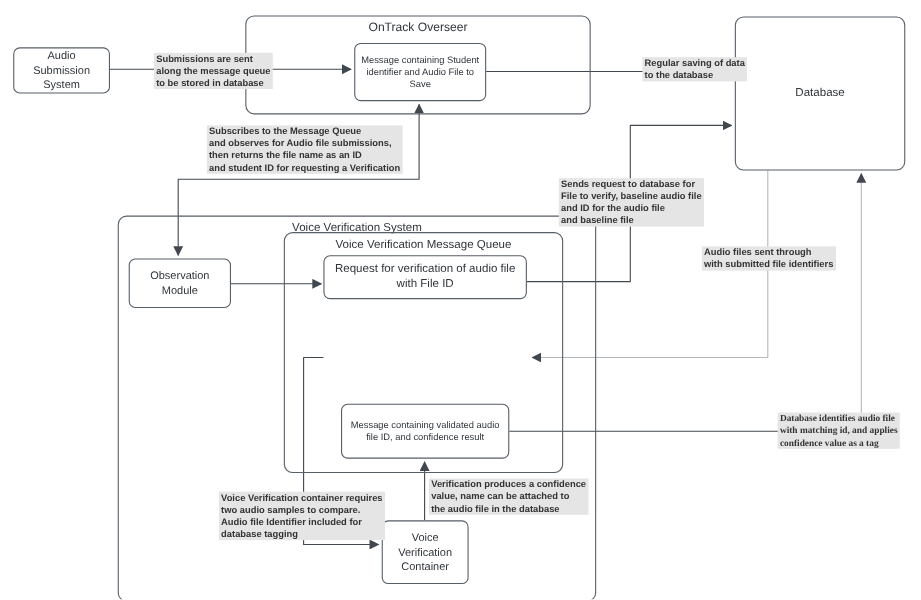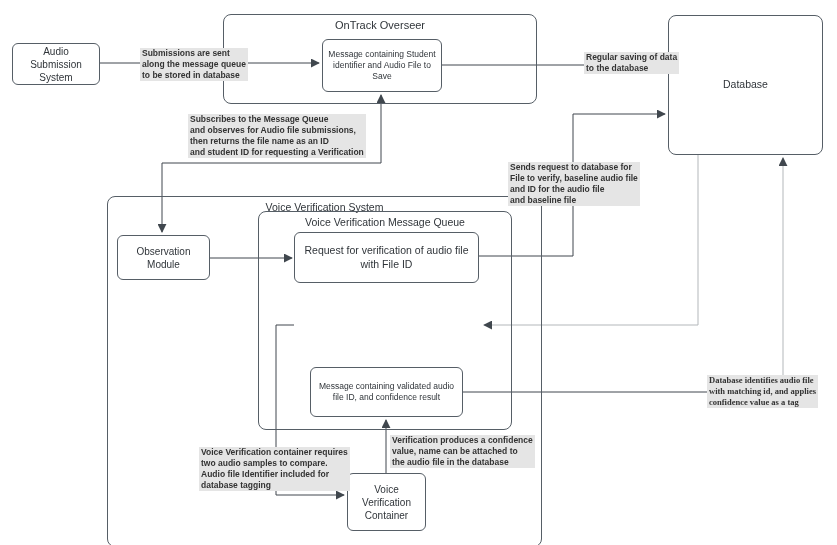--- a/index.html
+++ b/index.html
@@ -88,21 +88,21 @@
 
   <div class="node fs105" style="left:668px;top:15px;width:155px;height:140px;border-radius:8px;">
     <span>Database</span>
   </div>
 
   <div class="node fs10" style="left:117px;top:235px;width:93px;height:45px;">
     <span>Observation
 Module</span>
   </div>
 
-  <div class="node fs105" style="left:294px;top:232px;width:185px;height:51px;">
+  <div class="node fs105" style="left:294px;top:232px;width:185px;height:40px;">
     <span>Request for verification of audio file
 with File ID</span>
   </div>
 
 
   <div class="node fs85" style="left:310px;top:367px;width:153px;height:50px;">
     <span>Message containing validated audio
 file ID, and confidence result</span>
   </div>
 
@@ -122,20 +122,22 @@
 and student ID for requesting a Verification</div>
 
   <div class="elabel" style="left:553px;top:52px;margin-left:31px;">Regular saving of data
 to the database</div>
 
   <div class="elabel" style="left:508px;top:130px;margin-top:32px;">Sends request to database for
 File to verify, baseline audio file
 and ID for the audio file
 and baseline file</div>
 
+  <div class="elabel" style="left:638px;top:224px;">Audio files sent through
+with submitted file identifiers</div>
 
   <div class="elabel" style="left:707px;top:375px;font-family:Liberation Serif, serif;">Database identifies audio file
 with matching id, and applies
 confidence value as a tag</div>
 
   <div class="elabel" style="left:199px;top:447px;">Voice Verification container requires
 two audio samples to compare.
 Audio file Identifier included for
 database tagging</div>
 

